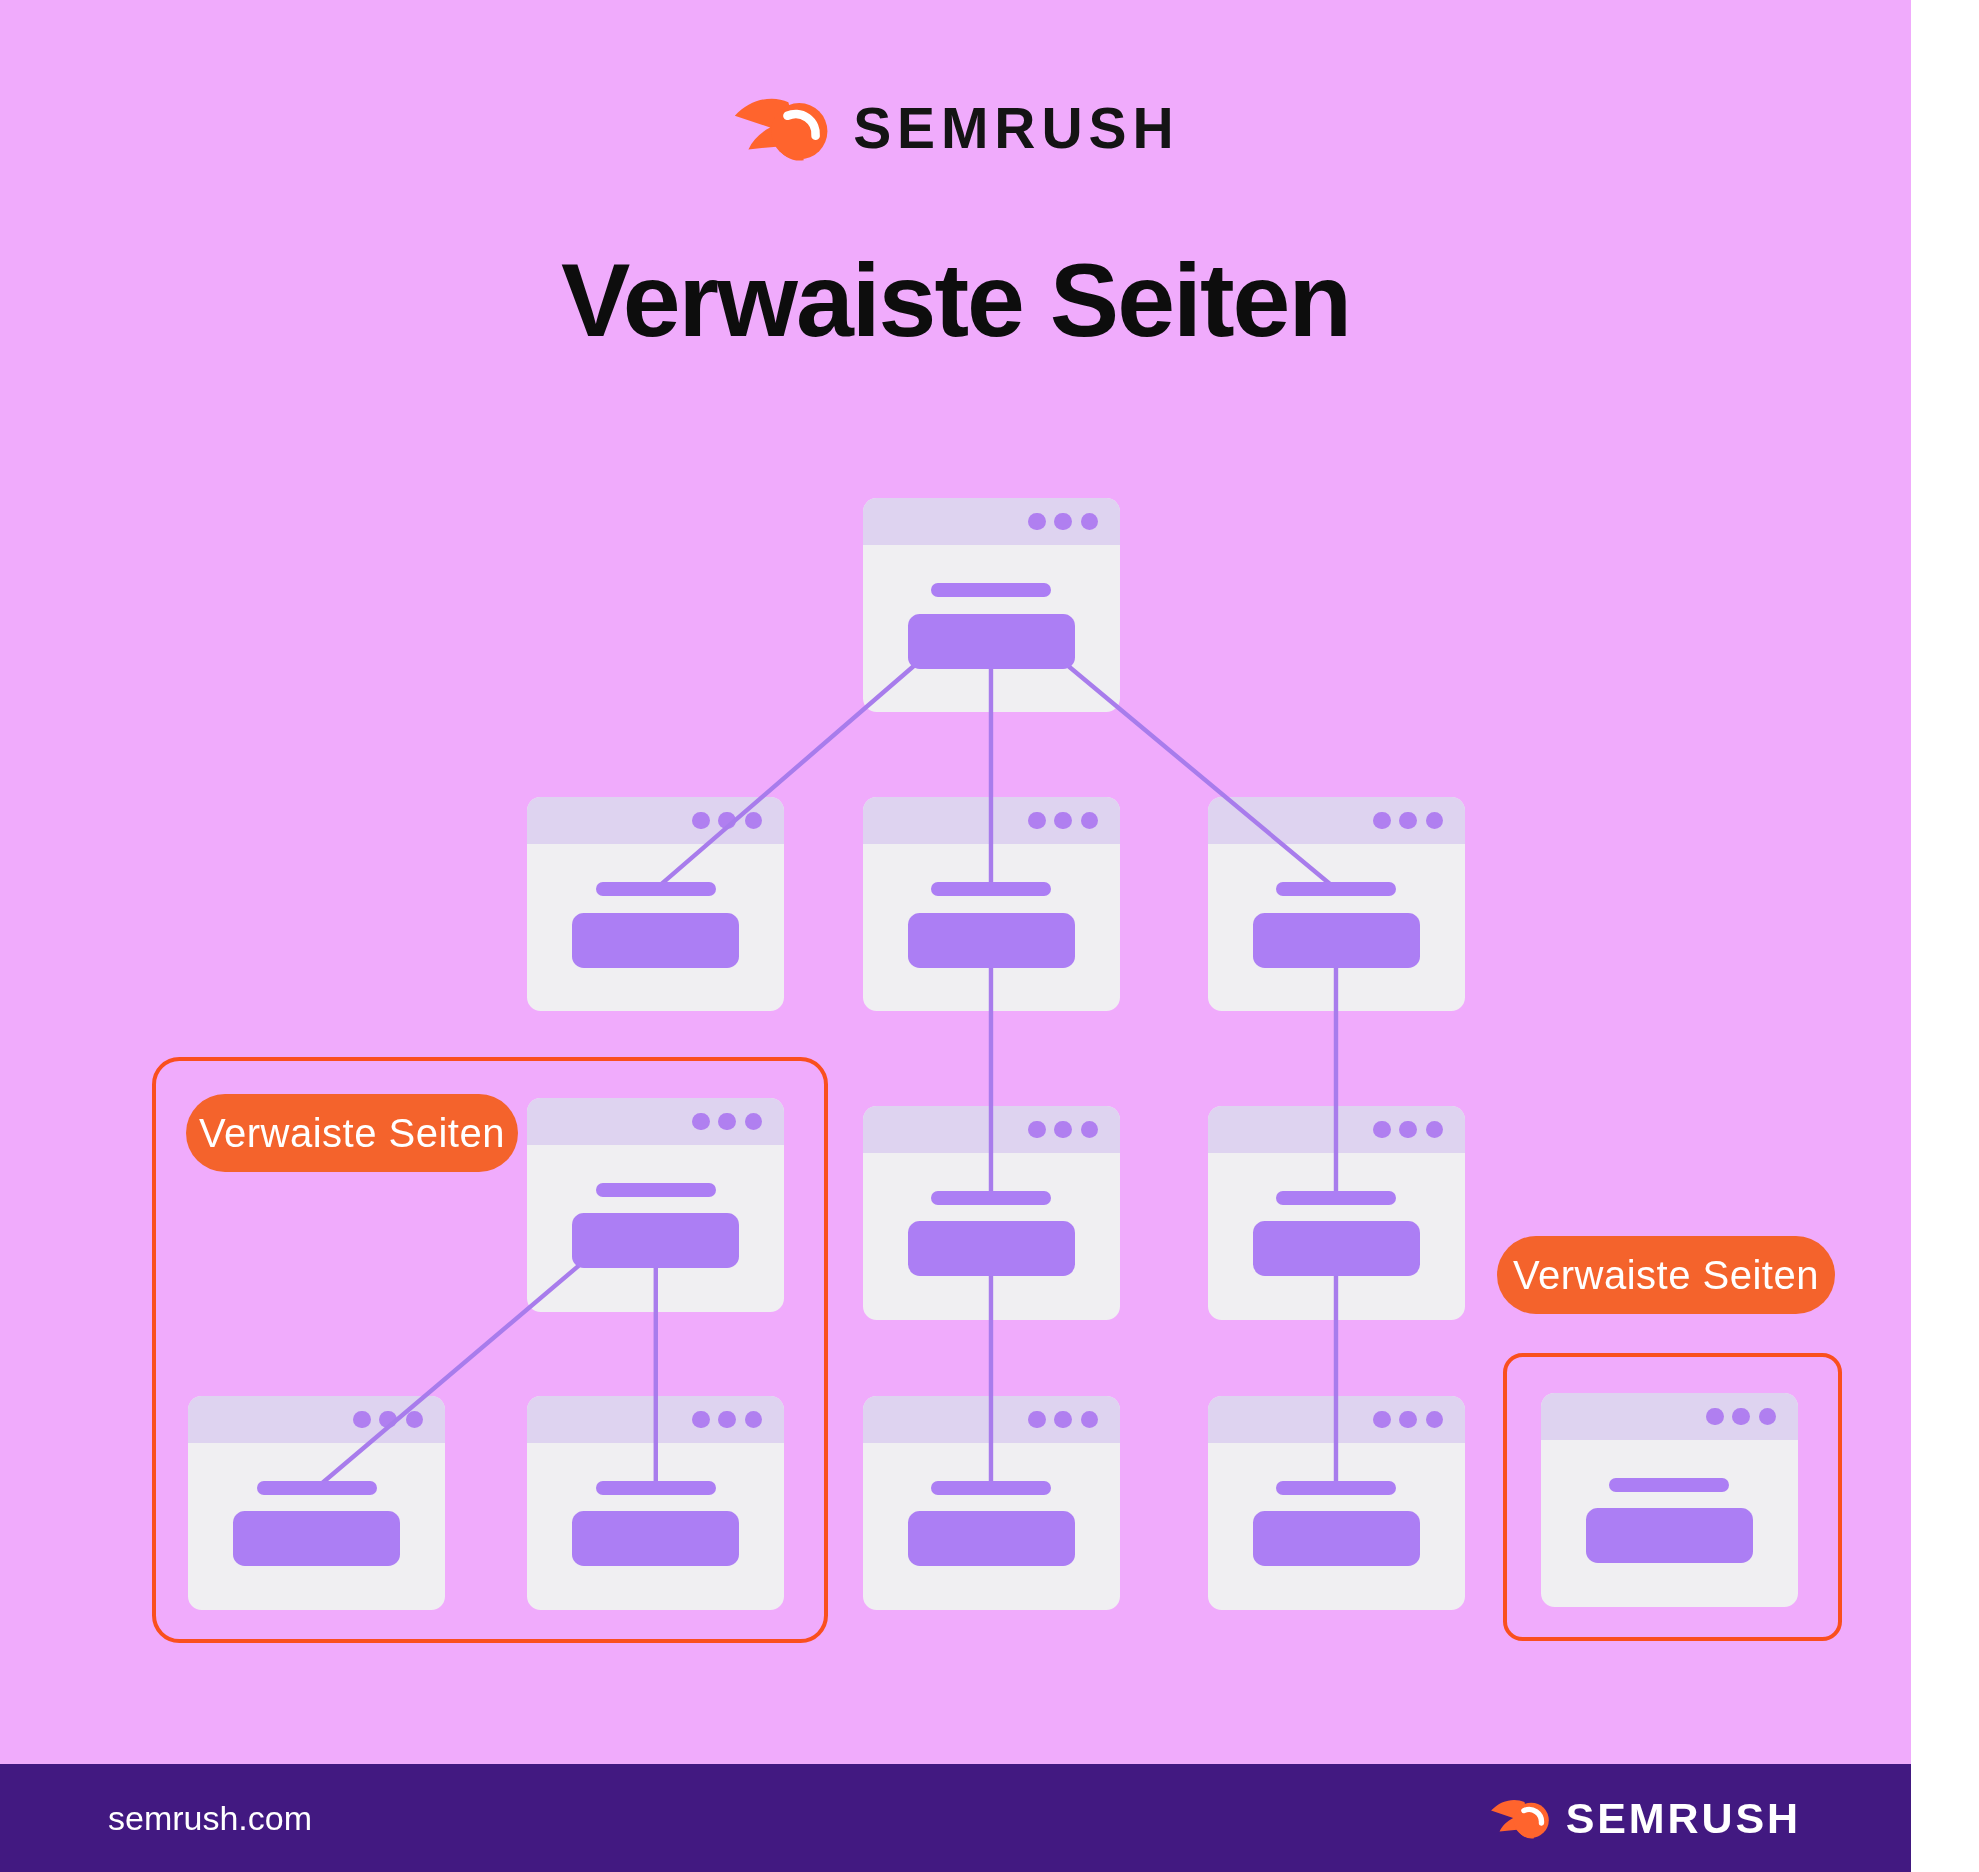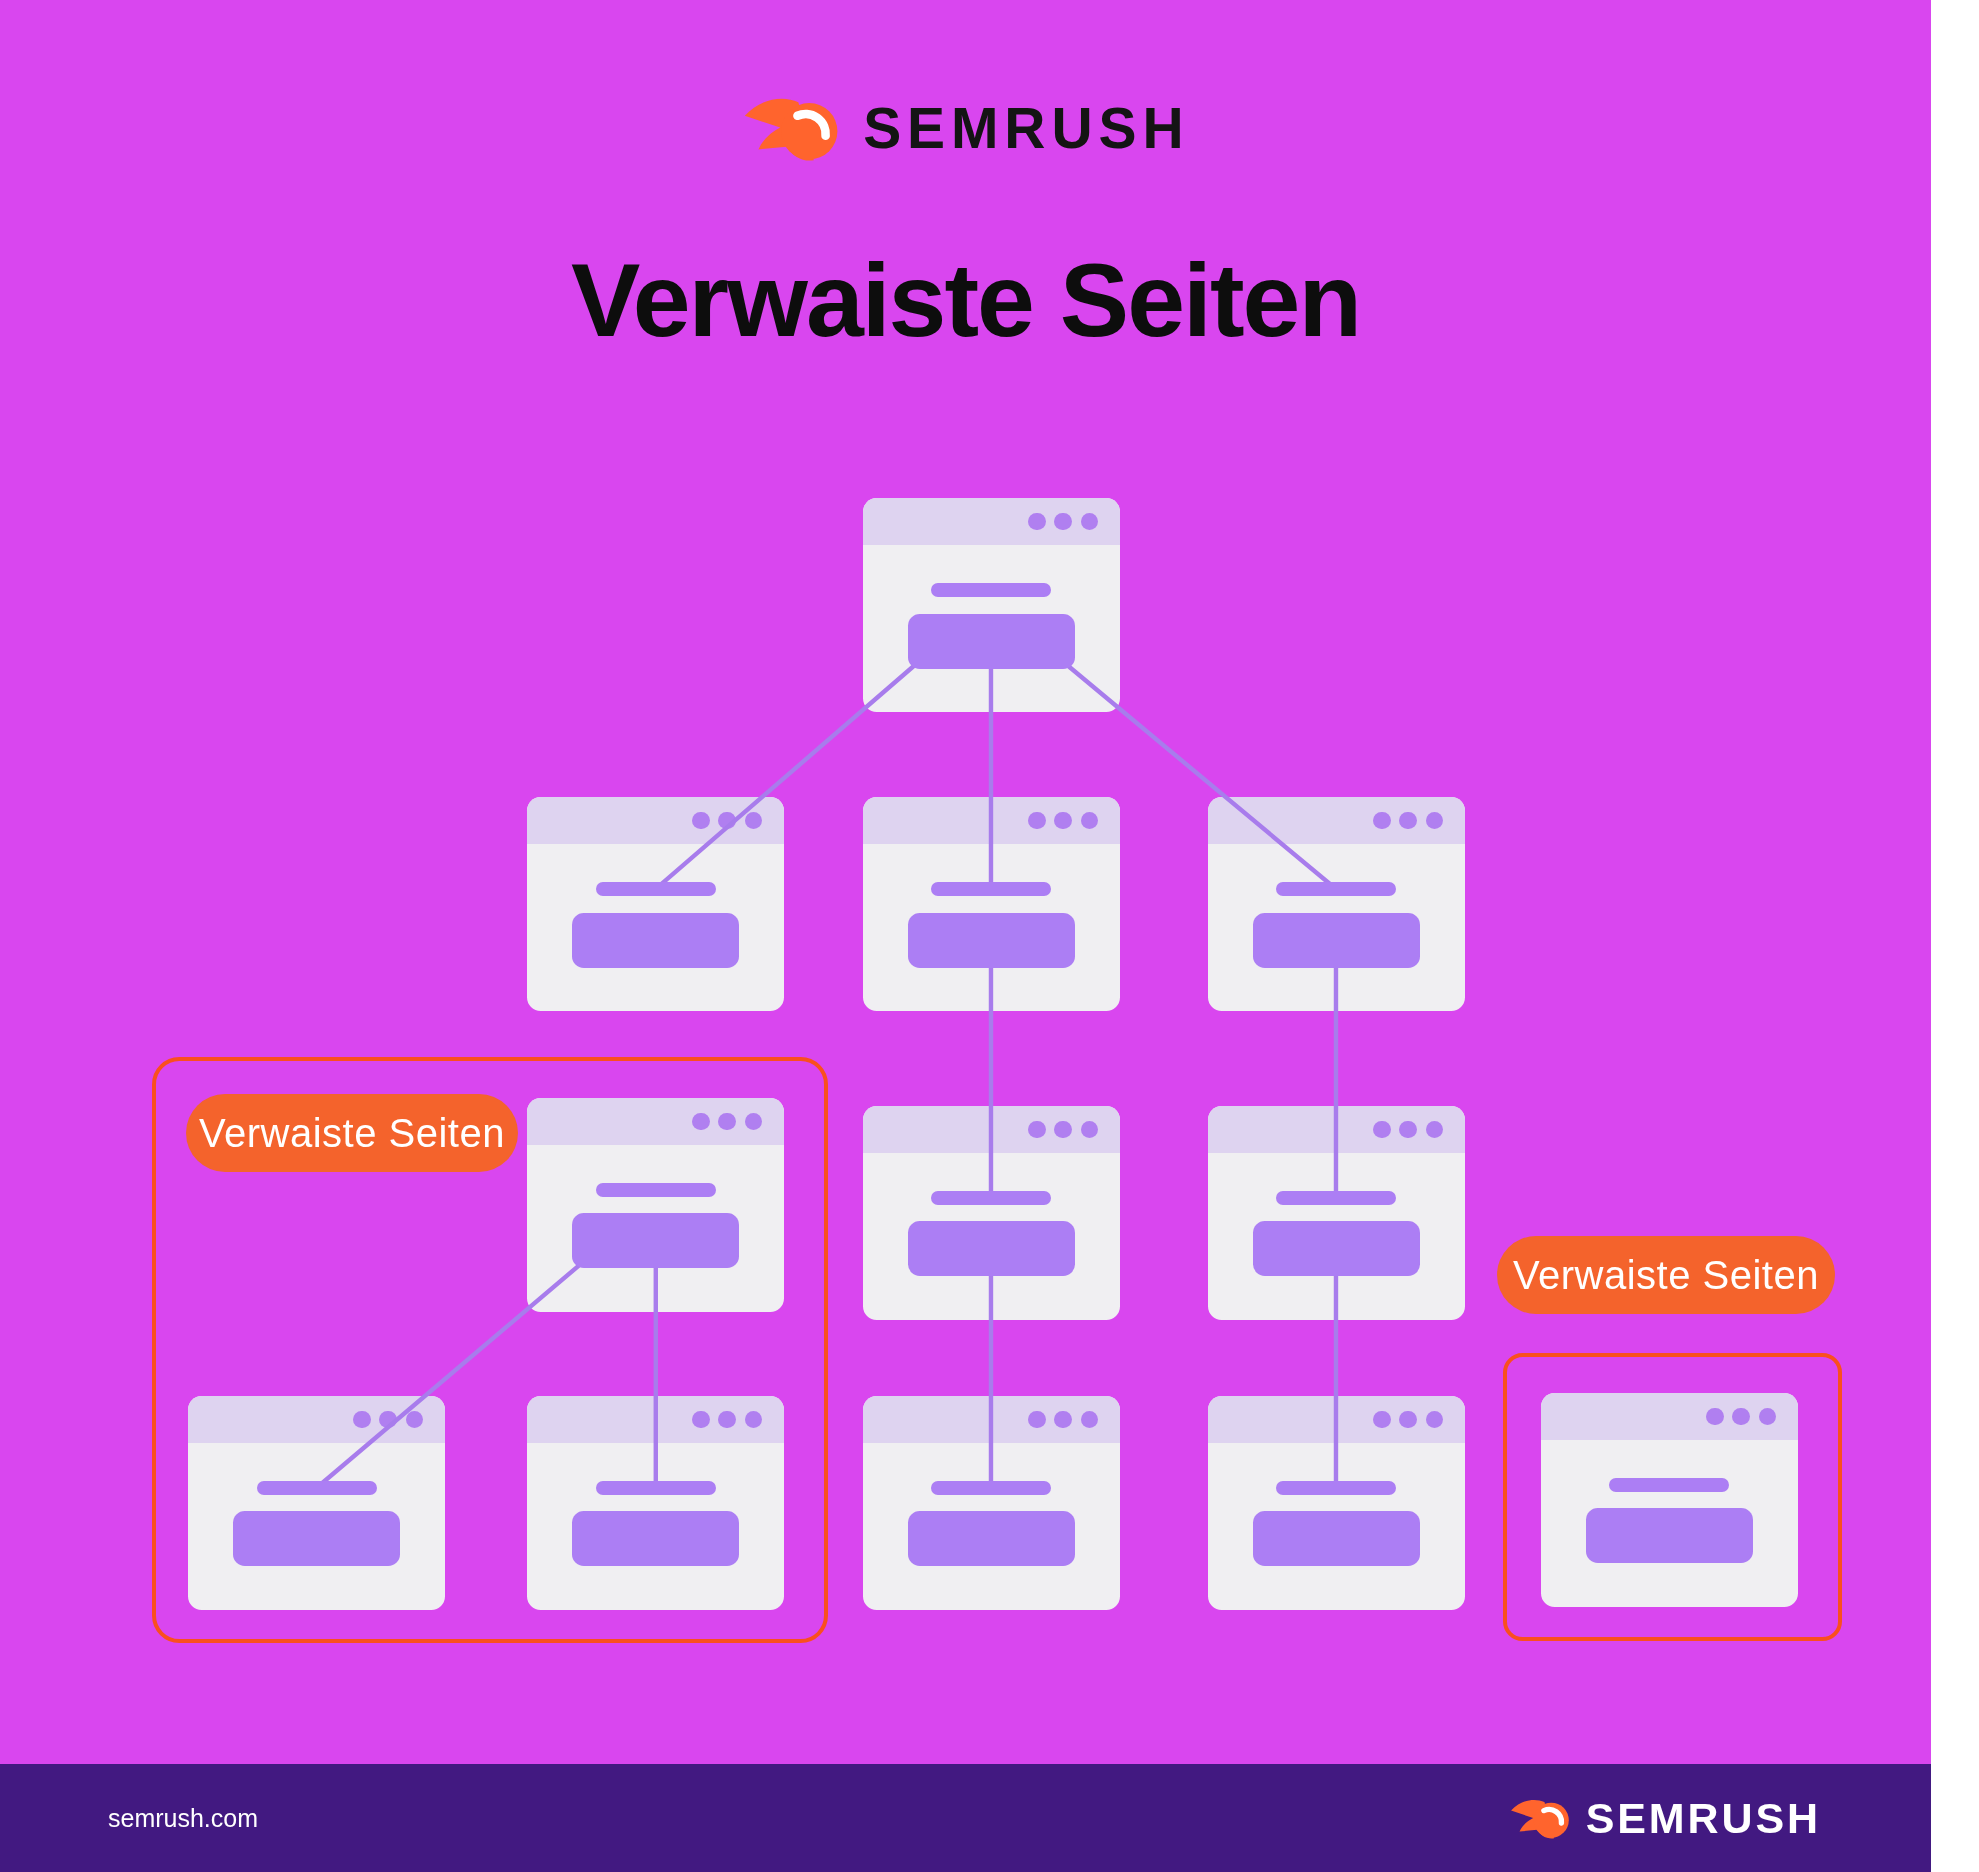--- a/index.html
+++ b/index.html
@@ -1,19 +1,18 @@
 <!DOCTYPE html>
 <html style="--accent-purple: #AC7EF4; --dot-purple: #B07FF0; --line-purple: #A87CEC; --card-body: #F0EFF2; --card-header: #DED3F0; --badge-orange: #F4632C; --outline-orange: #FA4F1E; --footer-purple: #421981; --brand-orange: #FF642D; --title-black: #0D0D0D;"><head>
 <meta charset="utf-8">
 <style>
   html,body{margin:0;padding:0;background:#ffffff;}
   #canvas{
-    position:relative;width:1911px;height:1872px;background:#d946ef;overflow:hidden;
+    position:relative;width:1911px;height:1872px;background:#f0abfc;overflow:hidden;
     font-family:"Liberation Sans","DejaVu Sans",sans-serif;
-    padding-left:20px;
   }
   
   .brand-row{position:absolute;top:94px;left:0;width:100%;display:flex;justify-content:center;align-items:center;gap:21.6px;}
   .brand-text{font-size:57px;font-weight:800;letter-spacing:5.9px;color:#141414;line-height:1;}
   .page-title{position:absolute;top:241px;left:0;width:100%;text-align:center;margin:0;
     font-size:104px;font-weight:800;letter-spacing:-2px;color:var(--title-black,#0d0d0d);}
   
   #layer-cards,#layer-fg{position:absolute;left:0;top:0;width:100%;height:100%;}
   #layer-cards{z-index:1;}
   #connector-layer{position:absolute;left:0;top:0;z-index:2;}
@@ -29,21 +28,21 @@
   .outline-left{left:152px;top:1057px;width:676px;height:586px;border-radius:27.4px;}
   .outline-right{left:1503px;top:1353px;width:339px;height:288px;border-radius:19.6px;}
   .badge{position:absolute;z-index:5;background:var(--badge-orange,#F4632C);color:#ffffff;
     display:flex;align-items:center;justify-content:center;border-radius:45px;
     font-size:40px;font-weight:500;letter-spacing:0.5px;}
   .badge-left{left:186px;top:1094px;width:332px;height:78px;}
   .badge-right{left:1497px;top:1236px;width:338px;height:78px;}
   
   .footer{position:absolute;left:0;top:1764px;width:100%;height:108px;background:var(--footer-purple,#421981);z-index:6;}
   .footer-site{position:absolute;left:108px;top:0;height:108px;display:flex;align-items:center;
-    color:#ffffff;font-size:25px;font-weight:400;}
+    color:#ffffff;font-size:34px;font-weight:400;}
   .footer-brand{position:absolute;right:110px;top:0;height:108px;display:flex;align-items:center;gap:13.7px;}
   .footer-brand .brand-text{color:#ffffff;font-size:43px;letter-spacing:2.9px;}
 </style>
 </head>
 <body>
 
 <div id="canvas">
 
   <div class="brand-row">
     <svg width="100" height="69" viewBox="0 0 110 76">

